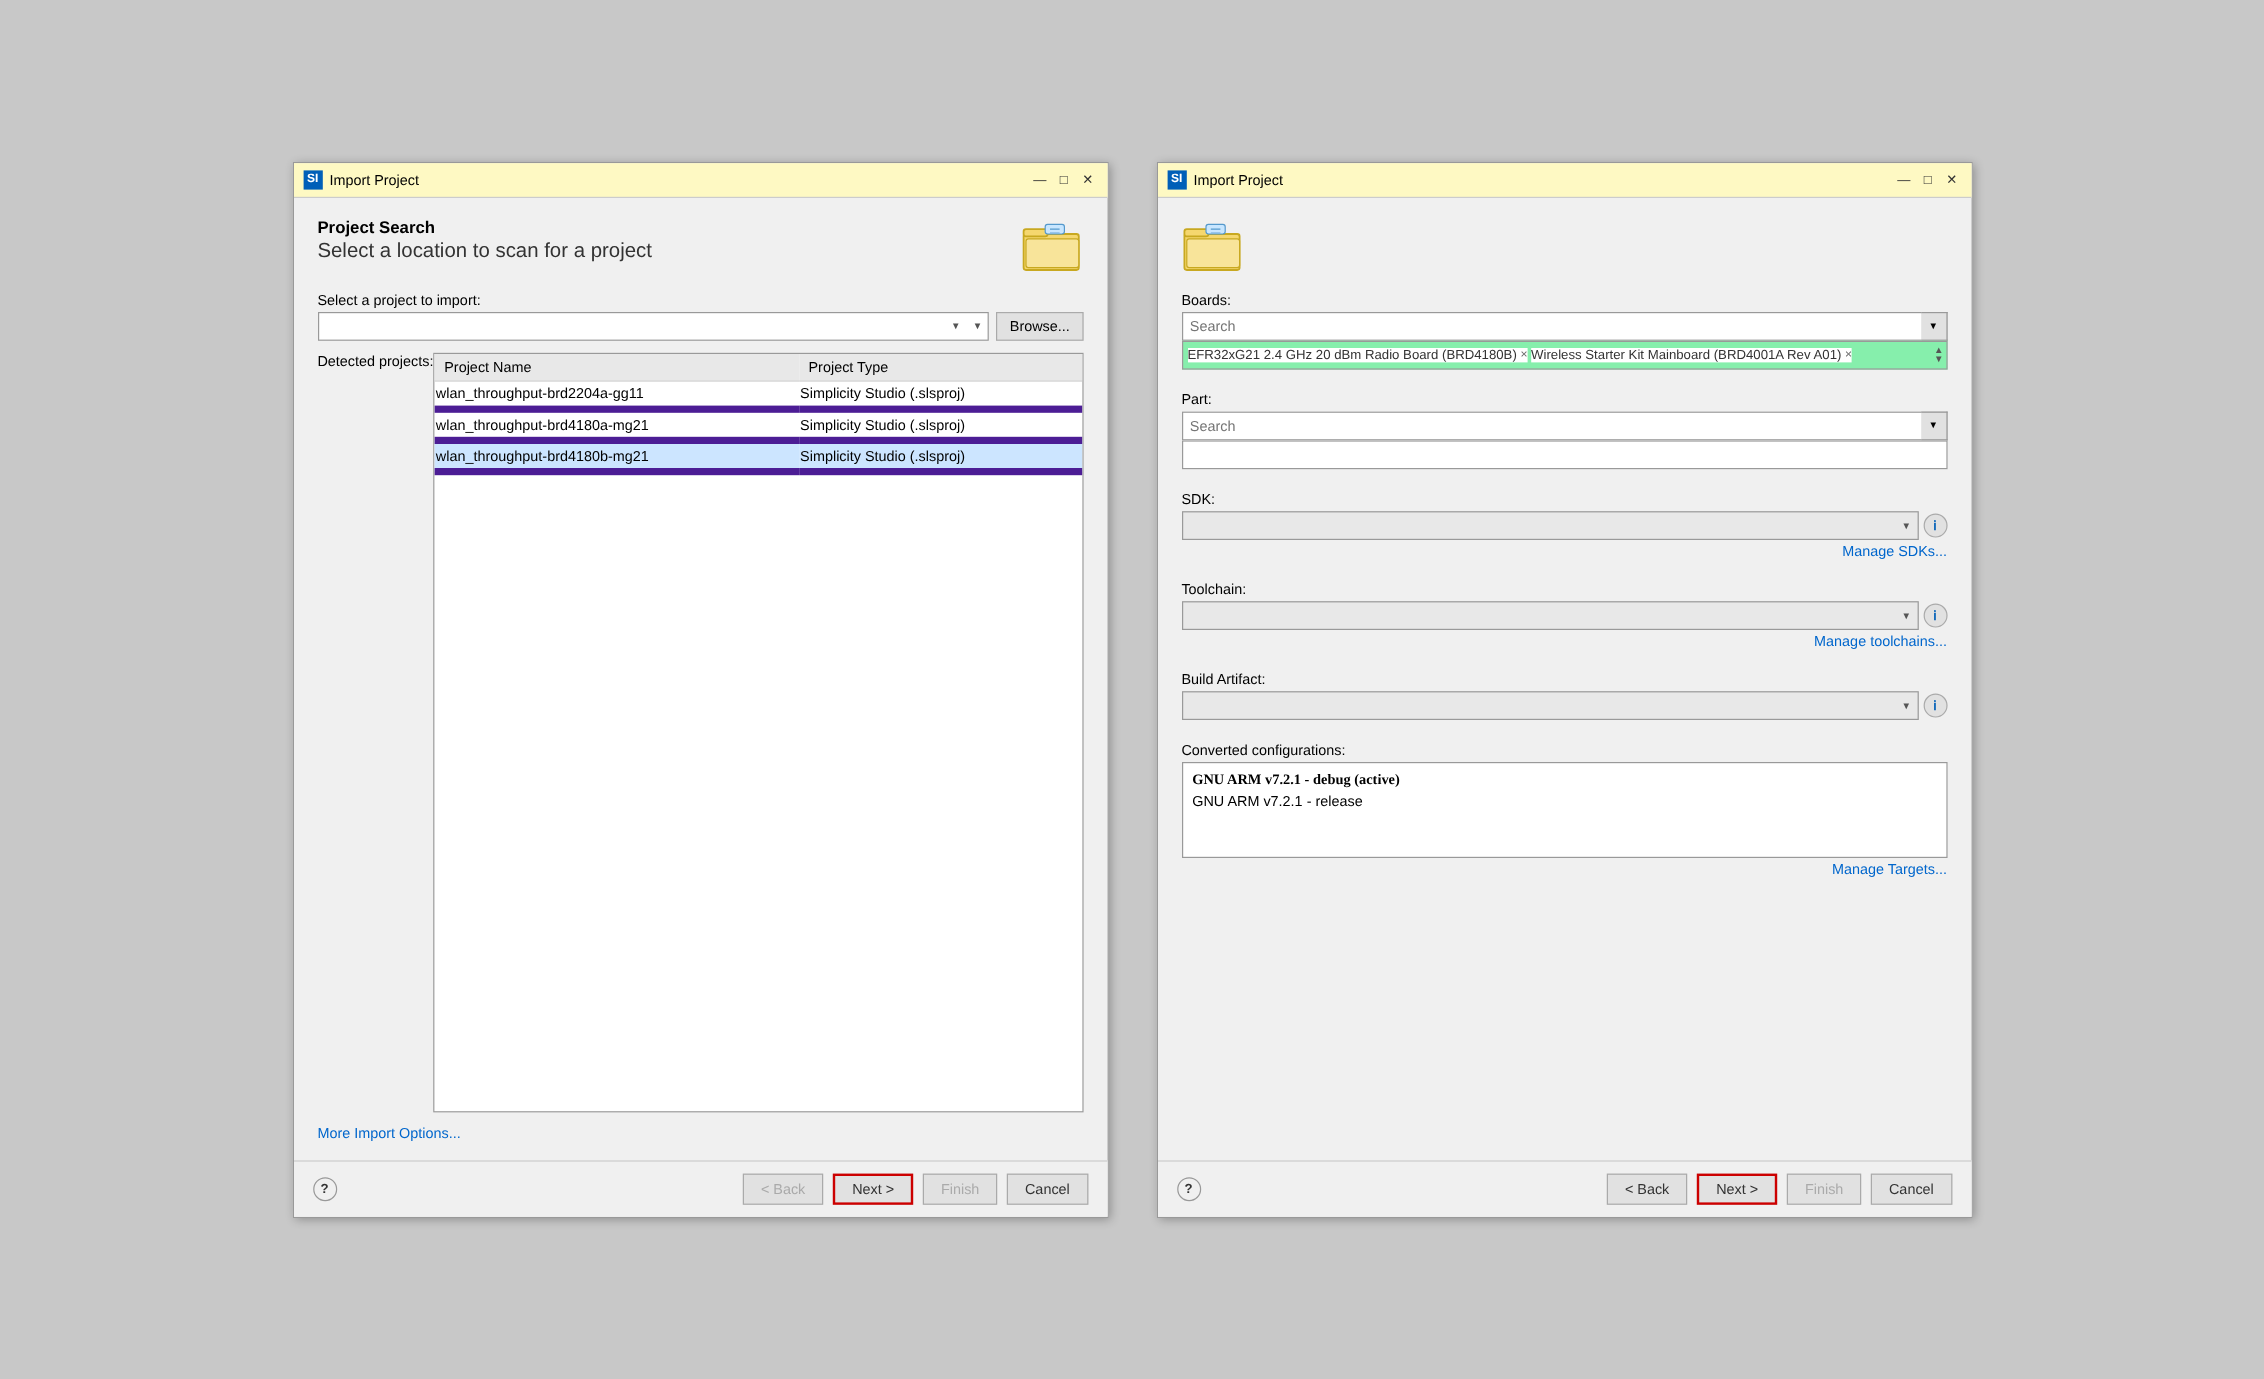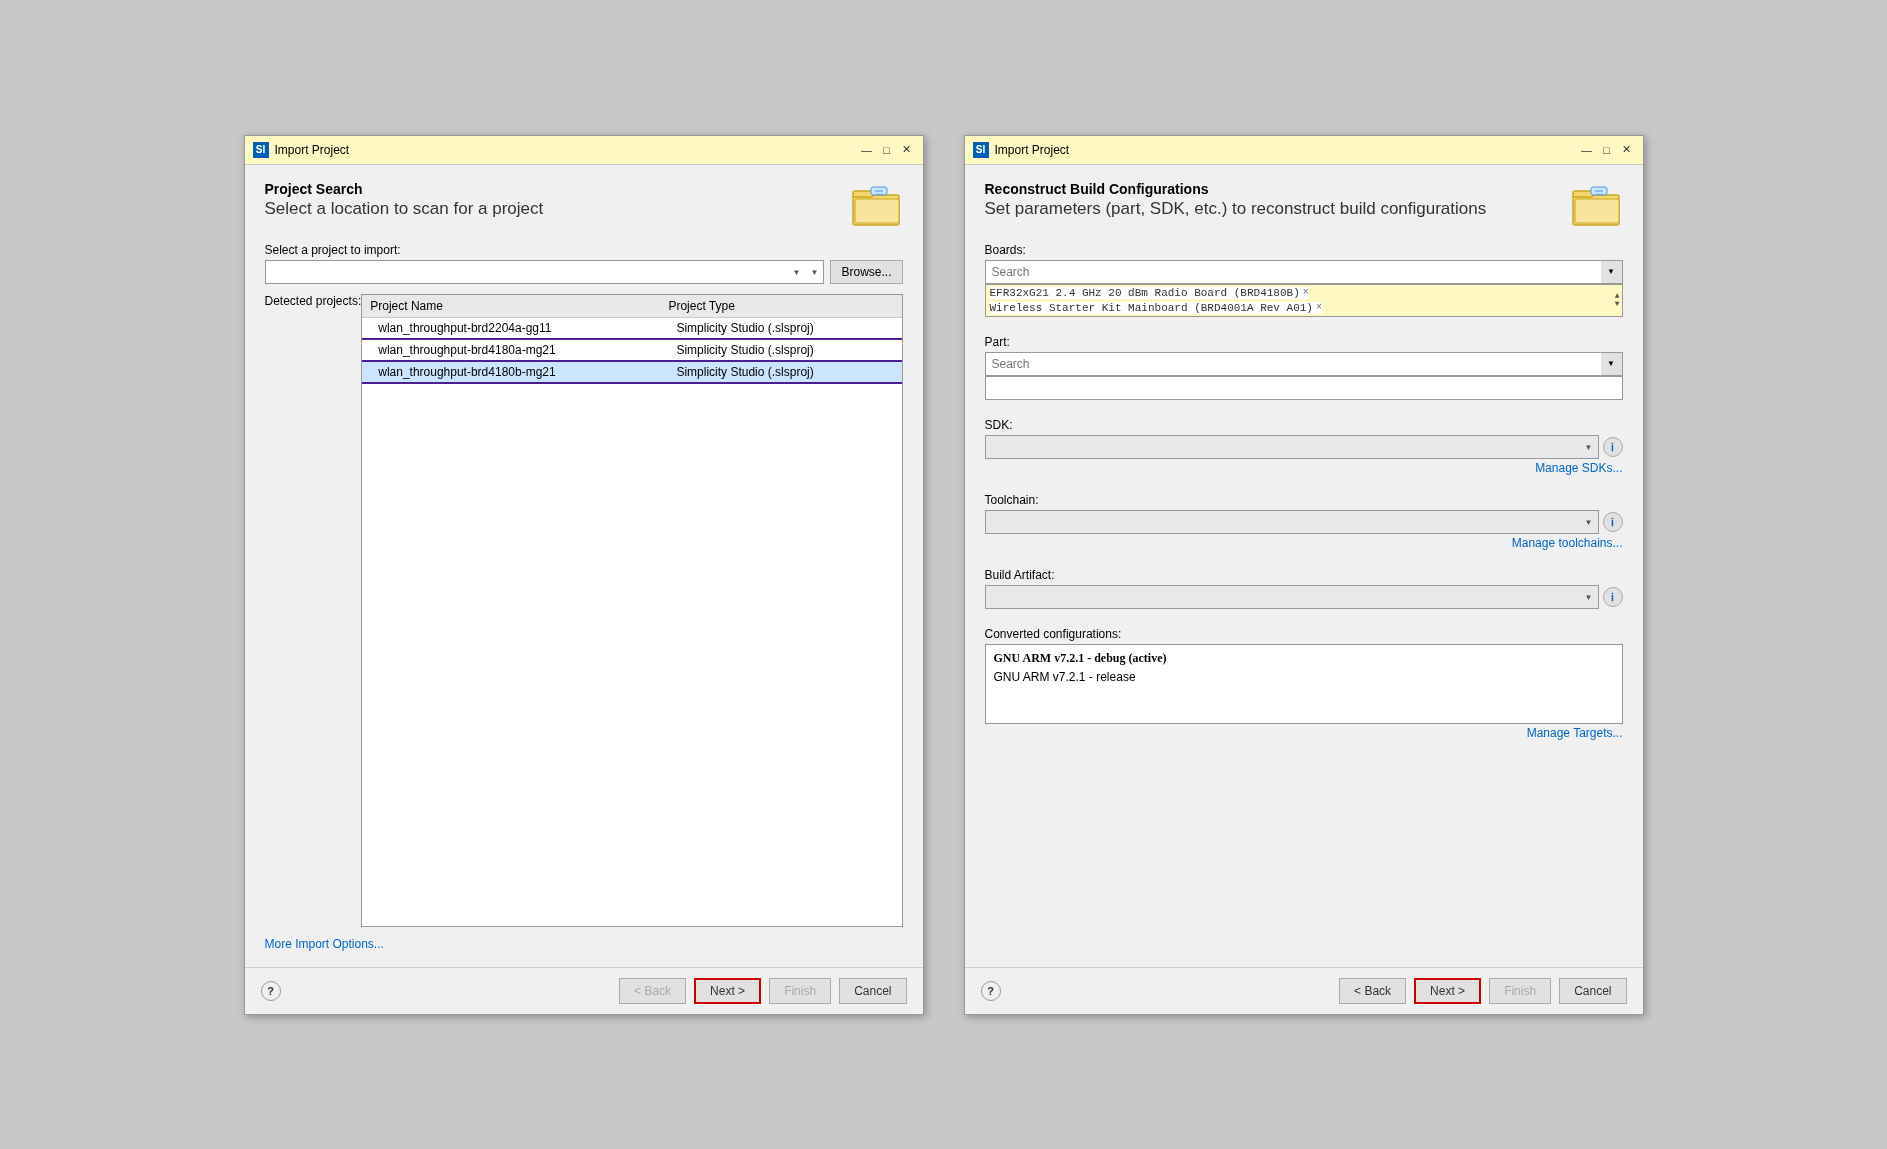--- a/index.html
+++ b/index.html
@@ -153,23 +153,23 @@
     }
     thead th {
       background: #e8e8e8;
       border-bottom: 1px solid #ccc;
       padding: 4px 8px;
       text-align: left;
       font-size: 12px;
       font-weight: normal;
     }
     tbody td {
-      padding: 3px 16px;
-      font-size: 12px;
-      border-bottom: 2px solid #4c1d95;
+      padding: 3px 1px;
+      font-size: 12px;
+      border-bottom: 6px solid #4c1d95;
     }
     .row-selected {
       background: #cce5ff;
     }
     .more-link {
       color: #0066cc;
       text-decoration: none;
       font-size: 12px;
       margin-top: 4px;
     }
@@ -240,29 +240,28 @@
       border: 1px solid #999;
       border-left: none;
       display: flex;
       align-items: center;
       justify-content: center;
       cursor: pointer;
       font-size: 8px;
     }
     .tags-container {
       border: 1px solid #999;
-      background: #fef9c3;
+      background: #86efac;
       padding: 2px 4px;
       min-height: 24px;
       display: flex;
       flex-wrap: wrap;
       gap: 3px;
       align-items: center;
       position: relative;
-      font-family: Liberation Mono, monospace;
     }
     .scroll-arrows {
       position: absolute;
       right: 2px;
       top: 0;
       bottom: 0;
       display: flex;
       flex-direction: column;
       justify-content: center;
     }
@@ -457,24 +456,20 @@
     <span class="title-bar-text">Import Project</span>
     <div class="title-bar-controls">
       <button class="title-bar-btn">—</button>
       <button class="title-bar-btn">□</button>
       <button class="title-bar-btn">✕</button>
     </div>
   </div>
 
   <div class="dialog-content">
     <div class="dialog-header">
-      <div>
-        <div class="dialog-title">Reconstruct Build Configurations</div>
-        <div class="dialog-subtitle">Set parameters (part, SDK, etc.) to reconstruct build configurations</div>
-      </div>
       <div class="header-icon">
         <svg class="folder-icon-svg" viewBox="0 0 52 48">
           <rect x="2" y="14" width="46" height="30" rx="2" fill="#f5d76e" stroke="#c8a820" stroke-width="1.5"></rect>
           <rect x="2" y="10" width="20" height="6" rx="2" fill="#f5d76e" stroke="#c8a820" stroke-width="1.5"></rect>
           <rect x="4" y="18" width="44" height="24" rx="2" fill="#f8e49a" stroke="#c8a820" stroke-width="1"></rect>
           <rect x="20" y="6" width="16" height="8" rx="2" fill="#c8e6ff" stroke="#5599cc" stroke-width="1"></rect>
           <line x1="24" y1="10" x2="32" y2="10" stroke="#5599cc" stroke-width="1"></line>
           <line x1="24" y1="13" x2="32" y2="13" stroke="#5599cc" stroke-width="0.5"></line>
         </svg>
       </div>

